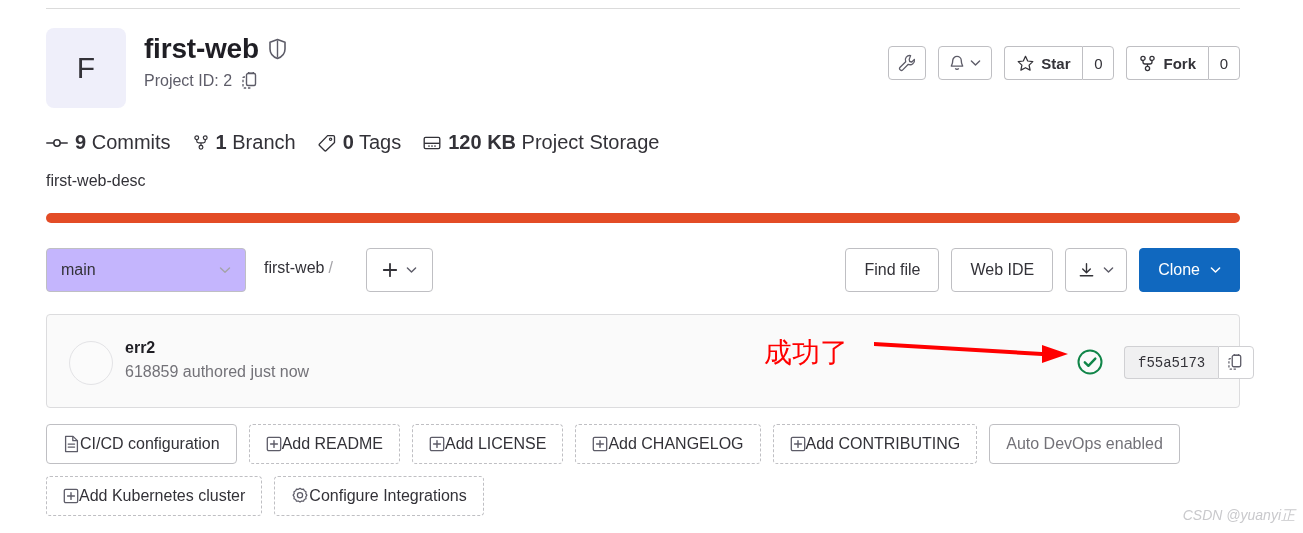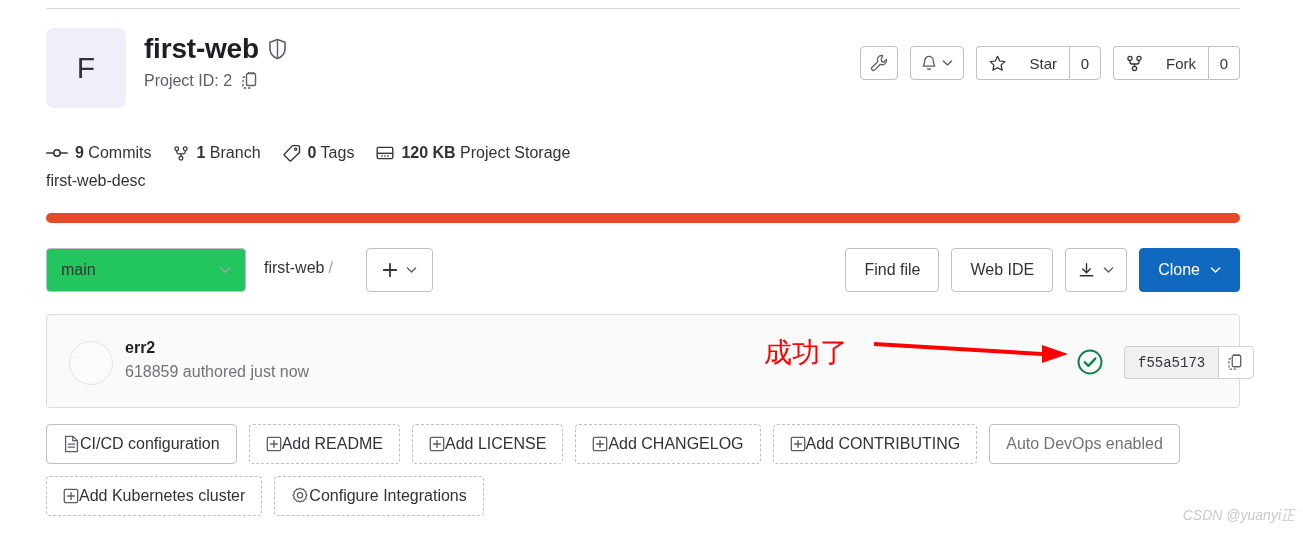--- a/index.html
+++ b/index.html
@@ -131,50 +131,51 @@
     height: 34px;
   }
   .split-main {
     box-sizing: border-box;
     border: 1px solid #bfbfc3;
     border-right: none;
     border-radius: 4px 0 0 4px;
     background: #fff;
     display: flex;
     align-items: center;
-    gap: 23px;
+    gap: 7px;
     padding: 0 12px;
     font-size: 15px;
     color: #333238;
     cursor: pointer;
+    font-weight: bold;
   }
   .split-count {
     box-sizing: border-box;
     border: 1px solid #bfbfc3;
     border-radius: 0 4px 4px 0;
     background: #fff;
     display: flex;
     align-items: center;
     justify-content: center;
     min-width: 32px;
     padding: 0 8px;
     font-size: 15px;
     color: #333238;
     cursor: pointer;
   }
 
   
   .stats-row {
     position: absolute;
     left: 0;
-    top: 144px;
+    top: 131px;
     display: flex;
     align-items: center;
     gap: 22px;
-    font-size: 16px;
+    font-size: 20px;
     color: #333238;
   }
   .stat {
     display: flex;
     align-items: center;
     gap: 7px;
     white-space: nowrap;
   }
   .stat b { font-weight: bold; }
 
@@ -210,21 +211,21 @@
   }
   .branch-select {
     box-sizing: border-box;
     position: absolute;
     left: 0;
     top: 0;
     width: 200px;
     height: 44px;
     border: 1px solid #bfbfc3;
     border-radius: 4px;
-    background: #22c55e;
+    background: #c4b5fd;
     display: flex;
     align-items: center;
     justify-content: space-between;
     padding: 0 14px;
     font-size: 16px;
     color: #333238;
     cursor: pointer;
   }
   .breadcrumb {
     position: absolute;

